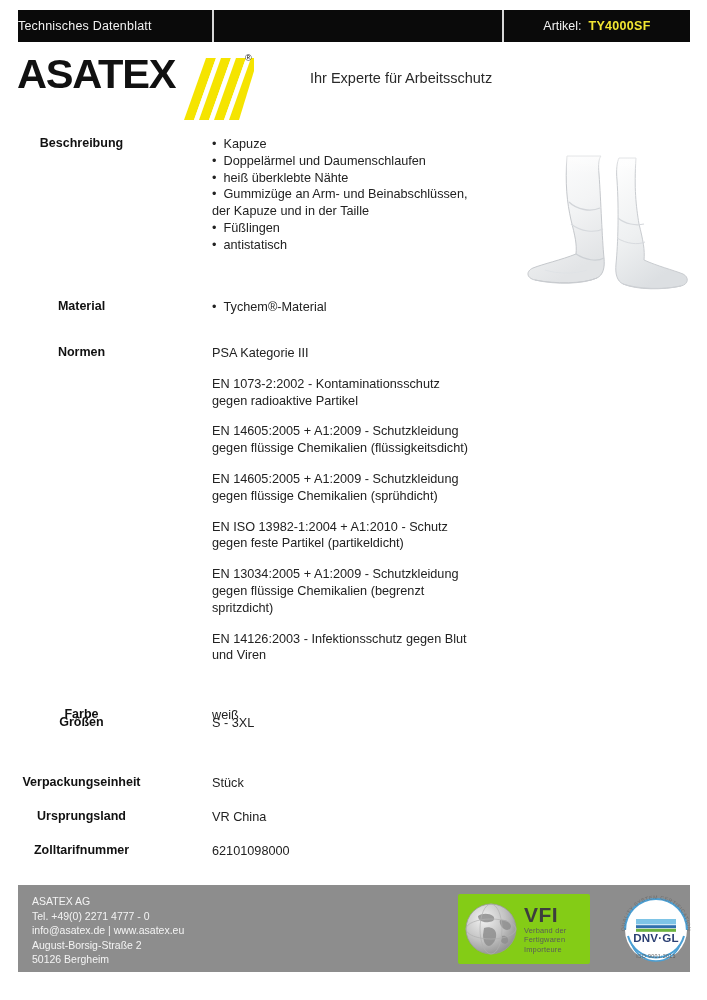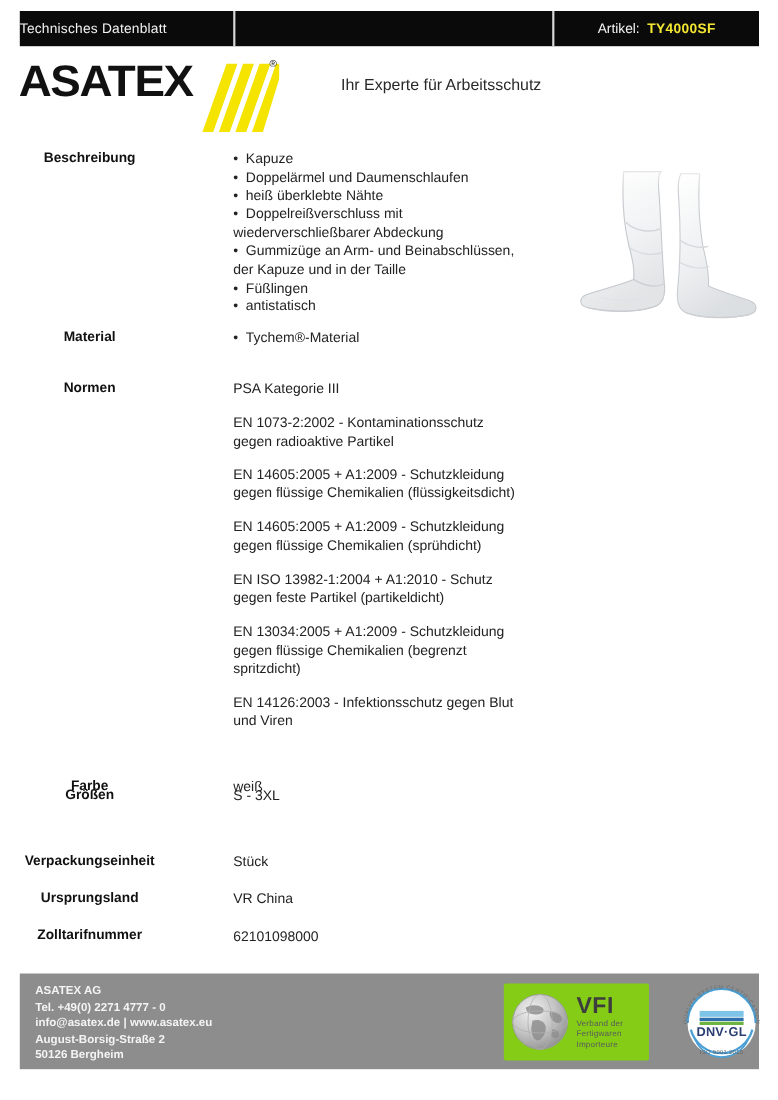--- a/index.html
+++ b/index.html
@@ -170,21 +170,21 @@
     background: #8d8d8d;
   }
   .footer-text {
     position: absolute;
     left: 14px;
     top: 9px;
     color: #f4f4f4;
     font-size: 10.5px;
     line-height: 14.6px;
   }
-  .footer-text div { white-space: nowrap; font-weight: bold; }
+  .footer-text div { white-space: nowrap; }
 
   .vfi-badge {
     position: absolute;
     left: 440px;
     top: 9px;
     width: 132px;
     height: 70px;
     background: #84cc16;
     border-radius: 2px;
     display: flex;
@@ -296,22 +296,20 @@
 
 <div class="spec">
 
   <div class="spec-row" style="top:136px">
     <div class="spec-label">Beschreibung</div>
     <div class="spec-value">
       <ul class="bullets">
         <li>Kapuze</li>
         <li>Doppelärmel und Daumenschlaufen</li>
         <li>heiß überklebte Nähte</li>
-        <li>Doppelreißverschluss mit
-wiederverschließbarer Abdeckung</li>
         <li>Gummizüge an Arm- und Beinabschlüssen,
 der Kapuze und in der Taille</li>
         <li>Füßlingen</li>
         <li>antistatisch</li>
       </ul>
     </div>
   </div>
 
   <div class="spec-row" style="top:299px">
     <div class="spec-label">Material</div>

